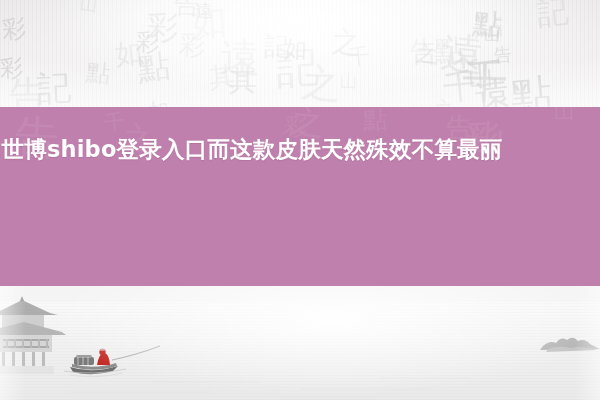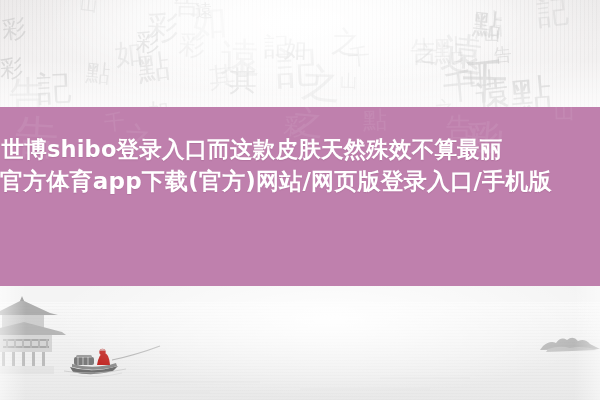--- a/index.html
+++ b/index.html
@@ -202,21 +202,20 @@
         <span class="bg" style="font-size: 20.6px; left: 104px; top: 5px; transform: rotate(-5.2deg);">千</span>
         <span class="bg" style="font-size: 23.9px; left: 363px; top: 2px; transform: rotate(-1.7deg);">點</span>
         <span class="bg" style="font-size: 33.4px; left: 466px; top: 14px; transform: rotate(3.6deg);">彩</span>
         <span class="bg" style="font-size: 29.4px; left: 123px; top: 17px; transform: rotate(2.9deg);">之</span>
         <span class="bg" style="font-size: 20.6px; left: 554px; top: -6px; transform: rotate(-1deg);">山</span>
         <span class="bg" style="font-size: 43.4px; left: 15px; top: 9px; transform: rotate(3.1deg);">告</span>
       </div>
 
     <div class="headline line-1">世博shibo登录入口而这款皮肤天然殊效不算最丽</div>
 
-    <div class="headline line-2">官方体育app下载(官方)网站/网页版登录入口/手机版</div>
 
   </div>
 
   <div class="lake">
     <div class="water-texture"></div>
 
     <svg width="600" height="114" viewBox="0 0 600 114">
 
       <rect x="0" y="0" width="600" height="16" fill="#f4f4f4"></rect>
 

